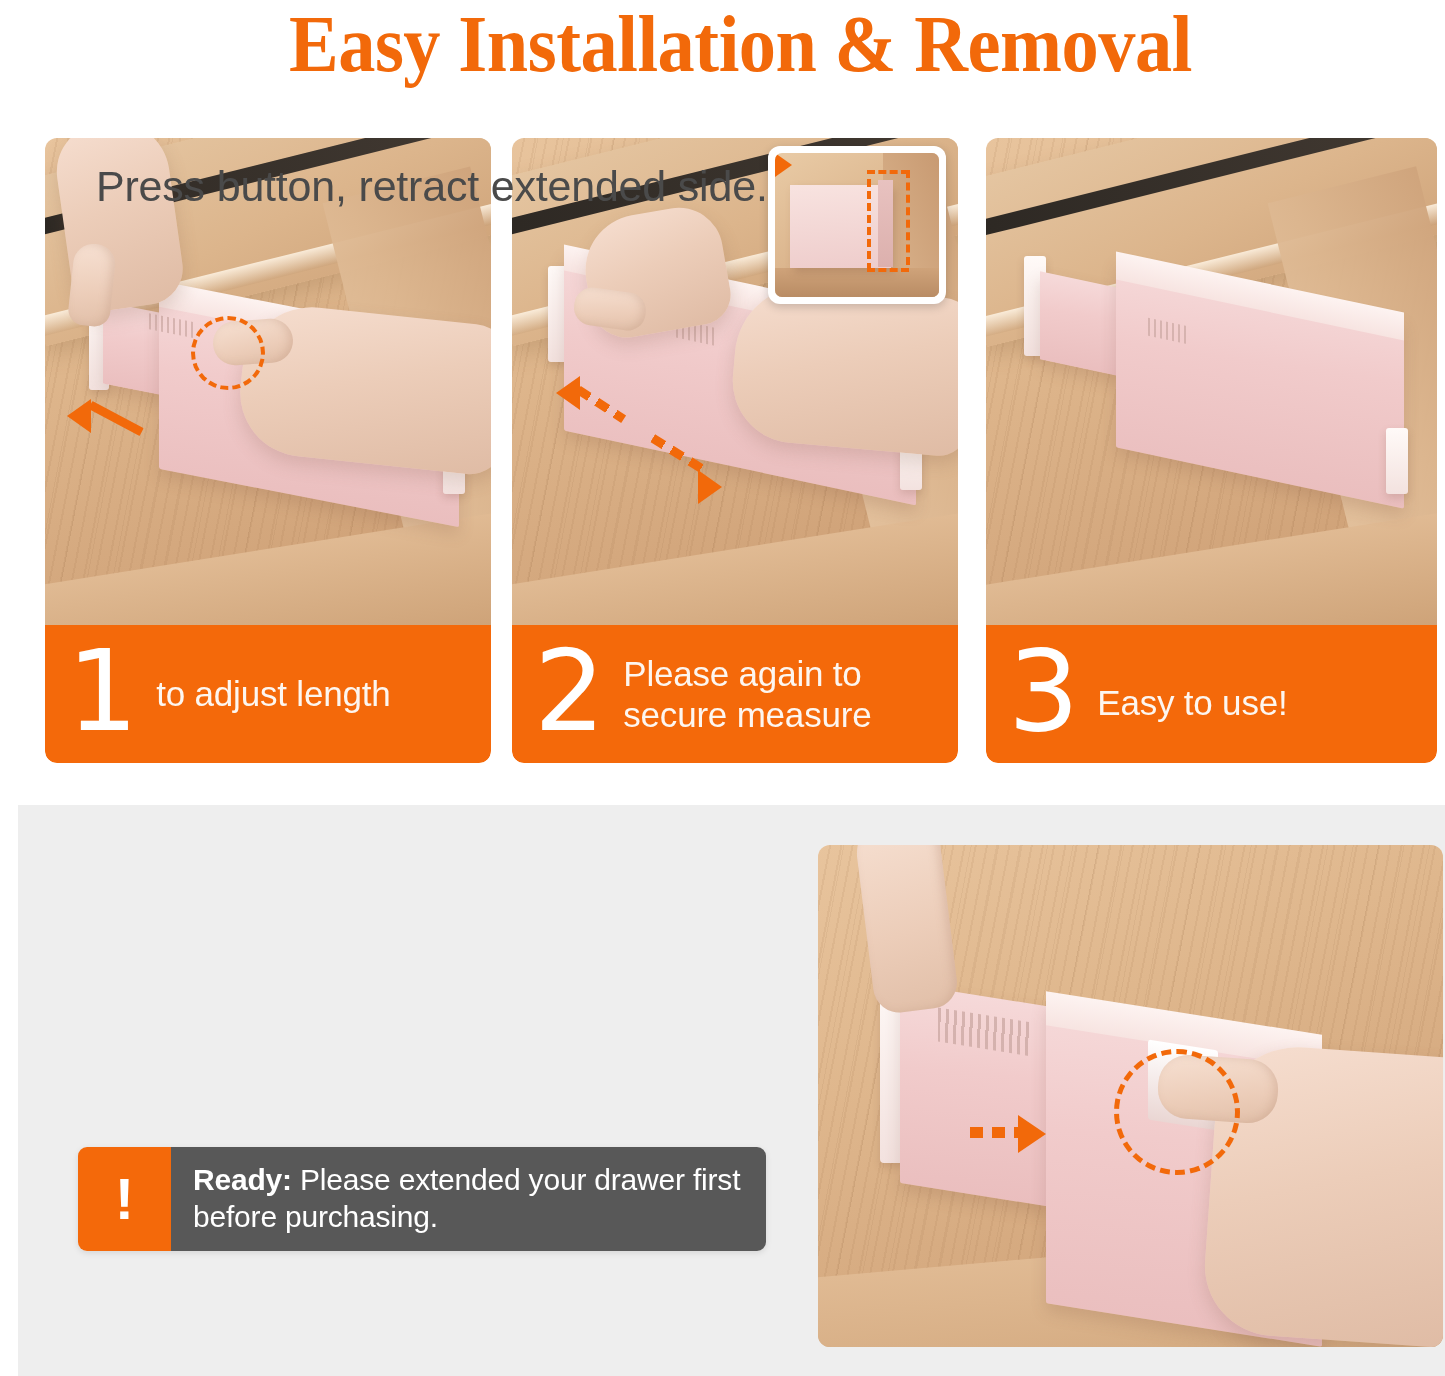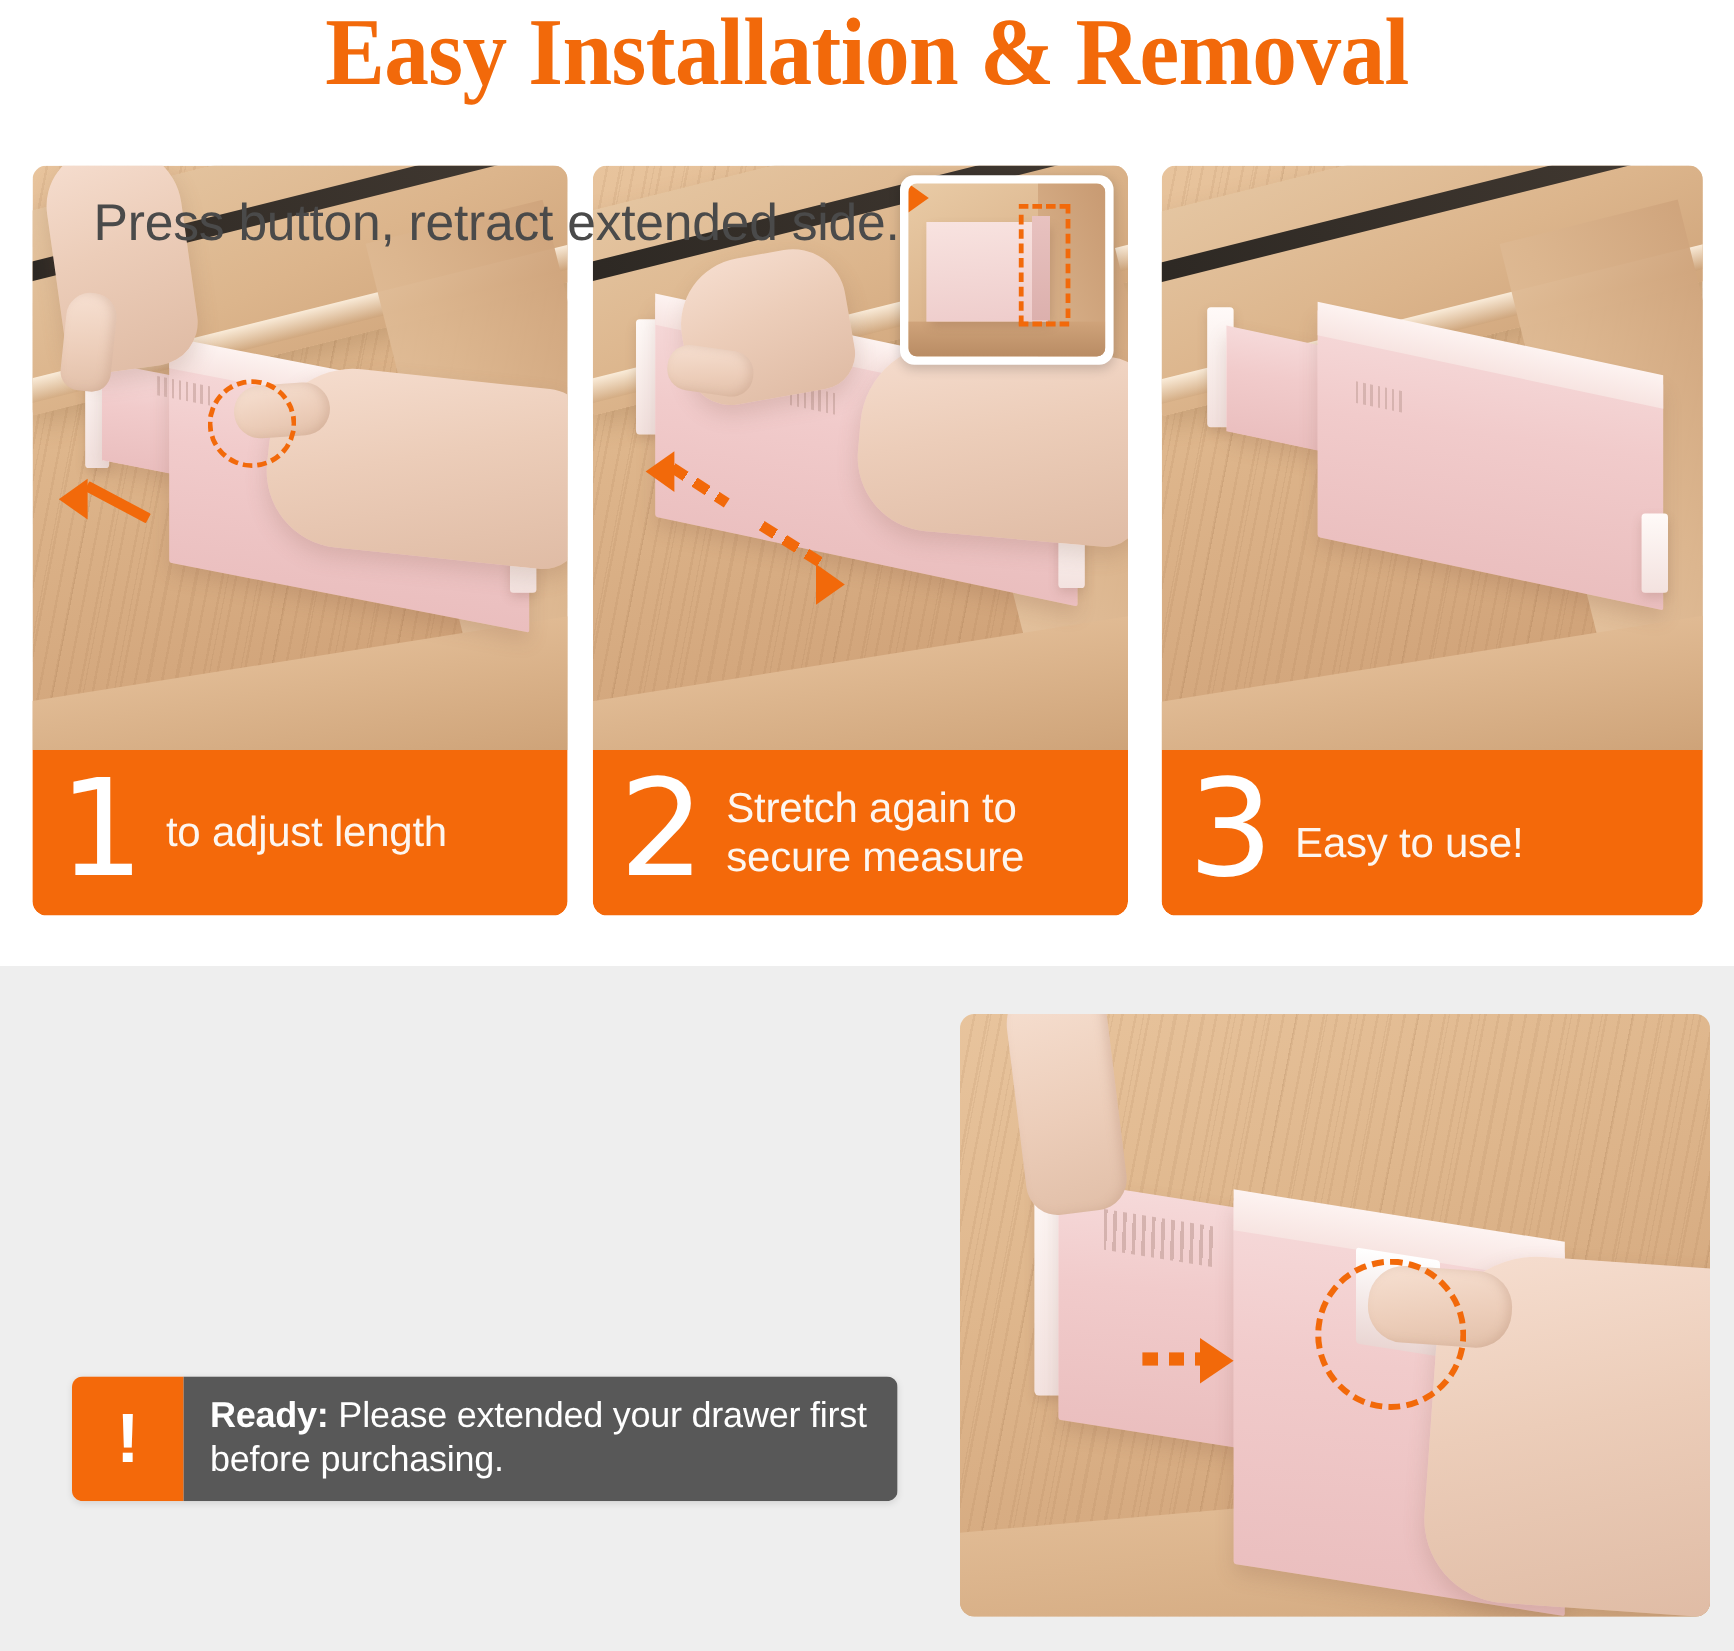--- a/index.html
+++ b/index.html
@@ -2,21 +2,21 @@
 <html><head>
 <meta charset="utf-8">
 <style>
   * { box-sizing: border-box; margin: 0; padding: 0; }
   html, body {
     width: 1445px; height: 1376px;
     background: #ffffff;
     font-family: "Liberation Sans", sans-serif;
     overflow: hidden;
   }
-  .page { position: relative; width: 1191px; height: 1376px; }
+  .page { position: relative; width: 1191px; height: 1376px; margin-left: 18px; }
 
   
   .top-section {
     position: absolute; left: 0; top: 0;
     width: 1445px; height: 805px;
     background: #ffffff;
   }
   .headline {
     position: absolute; left: 0; top: -2px;
     width: 1445px; height: 92px;
@@ -329,21 +329,21 @@
           </div>
           <div class="arrow-dashed">
             <div class="arrow-line-dashed" style="left:136px; top:312px; width:62px; transform:rotate(32deg);"></div>
             <div class="arrow-head right" style="left:186px; top:332px;"></div>
           </div>
         </div>
 
         <div class="caption">
           <span class="step-num">2</span>
           <span class="caption-text">
-            <span>Stretch again to</span>
+            <span>Please again to</span>
             <span class="l2">secure measure</span>
           </span>
         </div>
       </div>
 
       <div class="step-card s3">
         <div class="photo">
           <div class="wood"></div>
           <div class="drawer-rim"></div>
           <div class="drawer-gap"></div>

